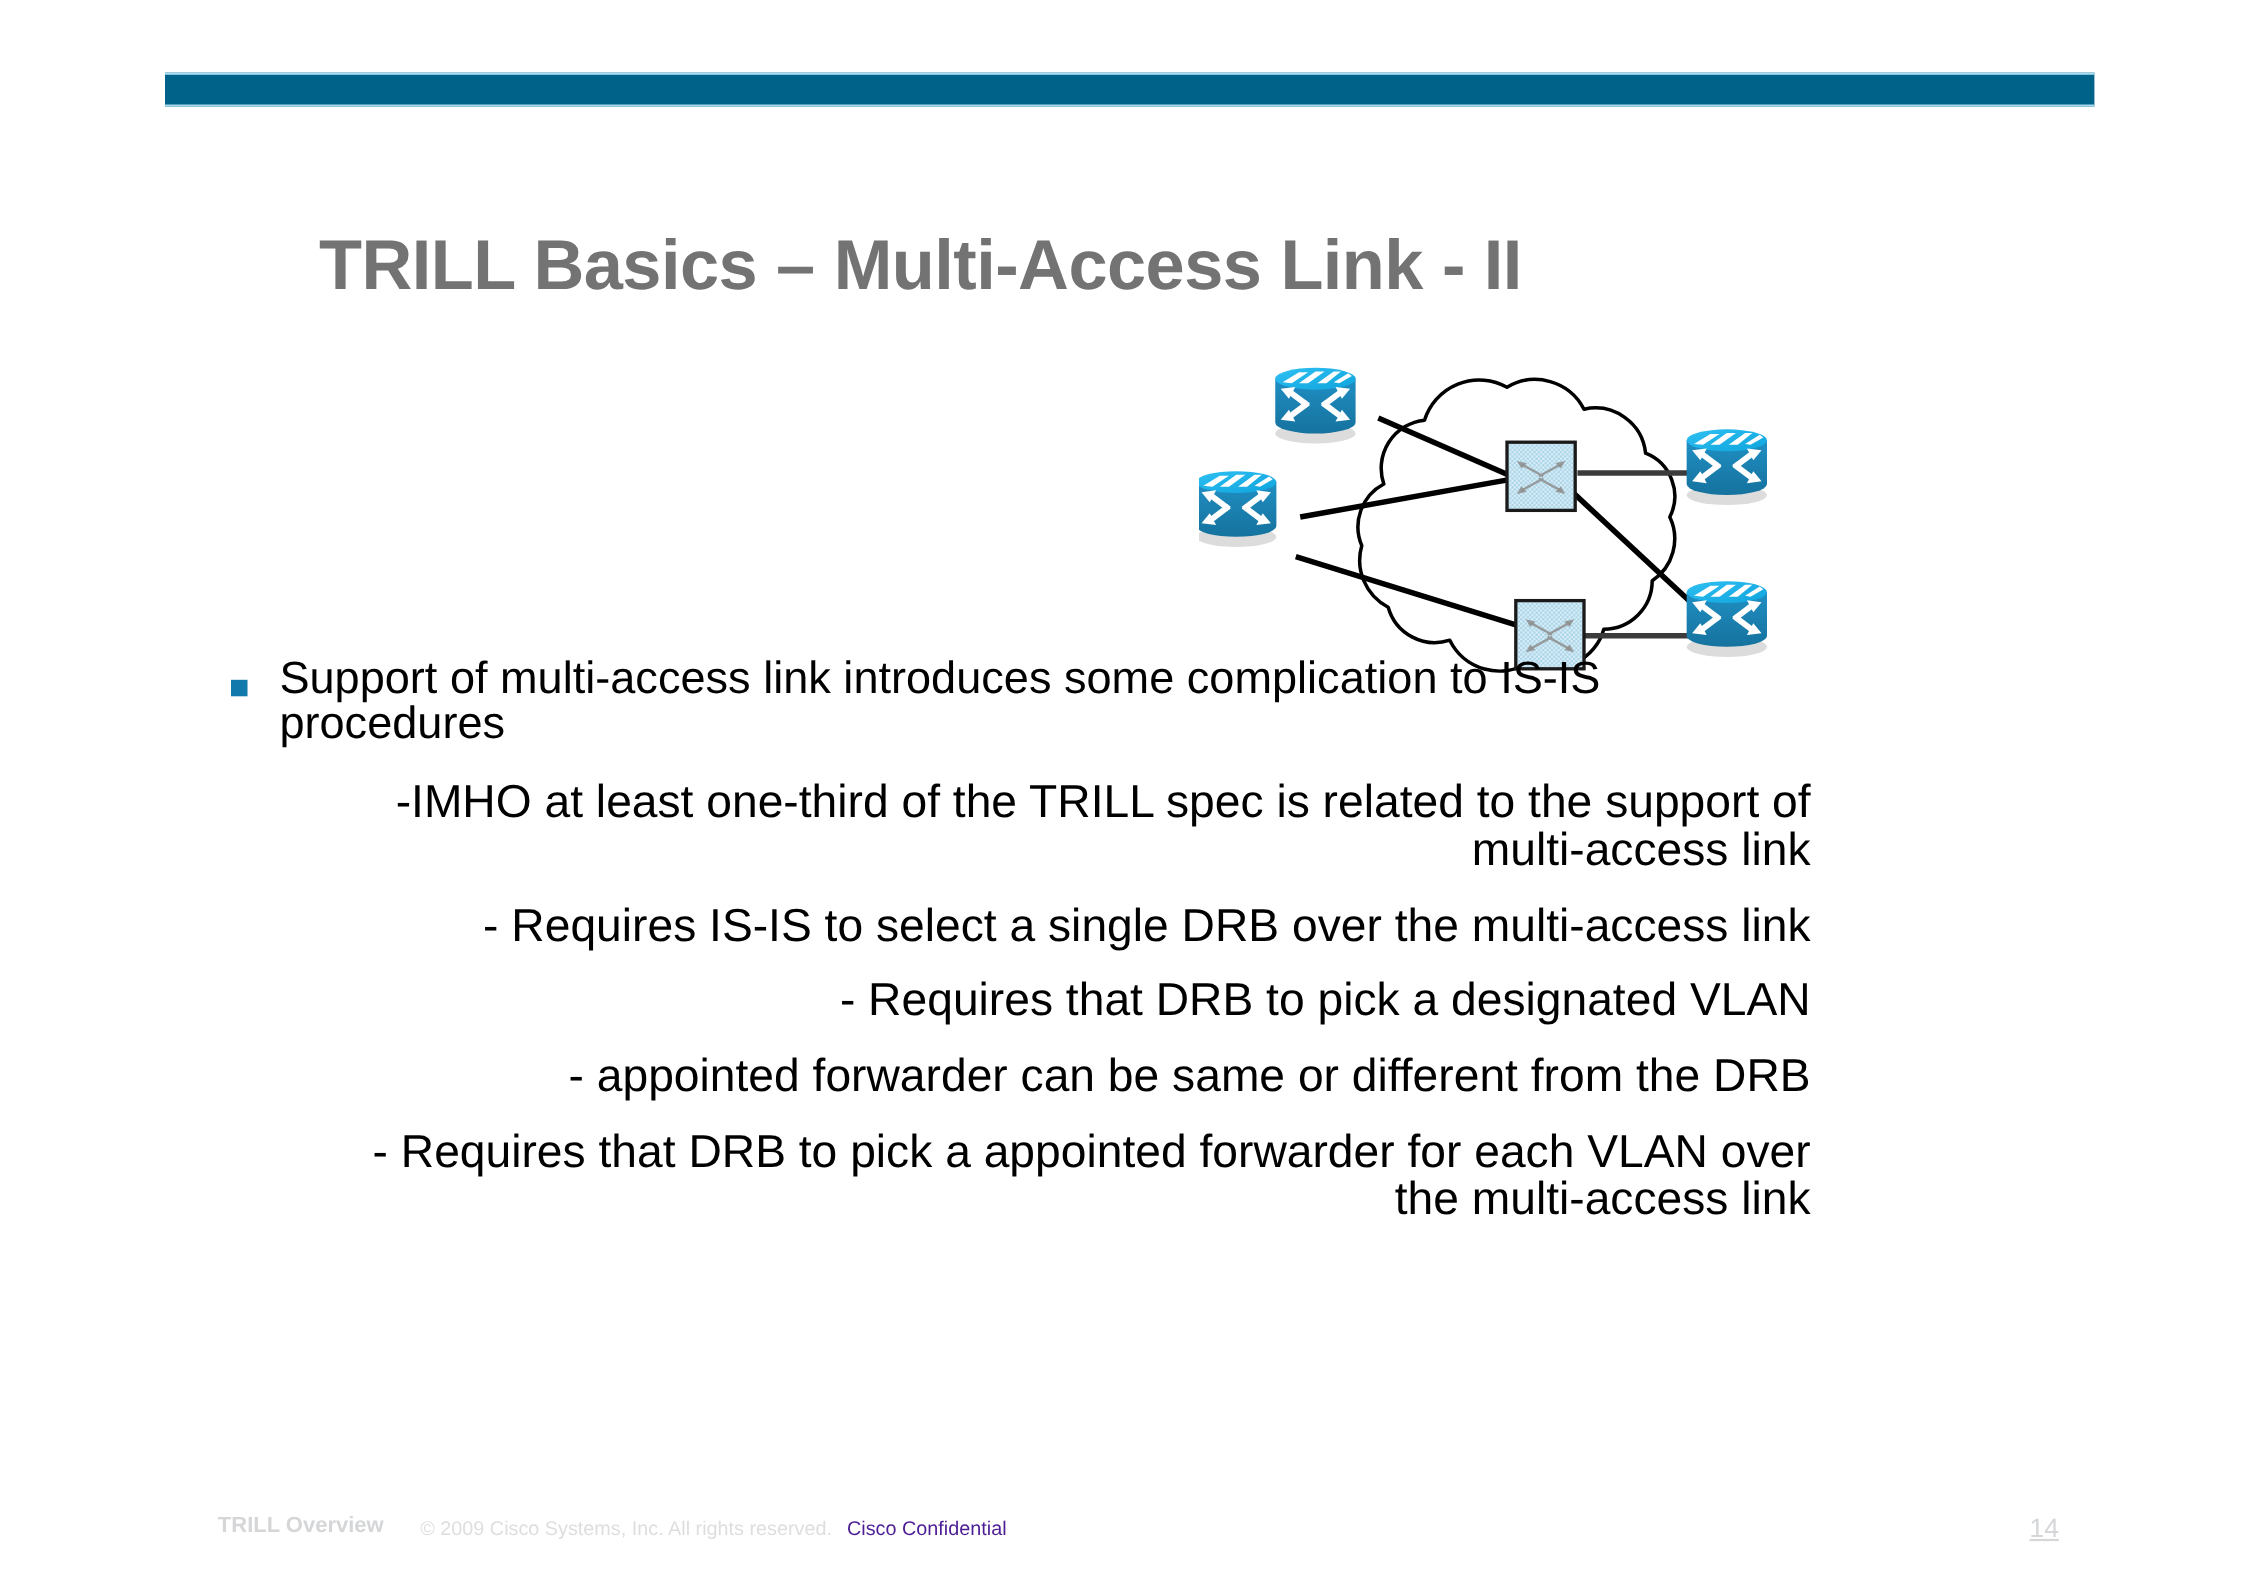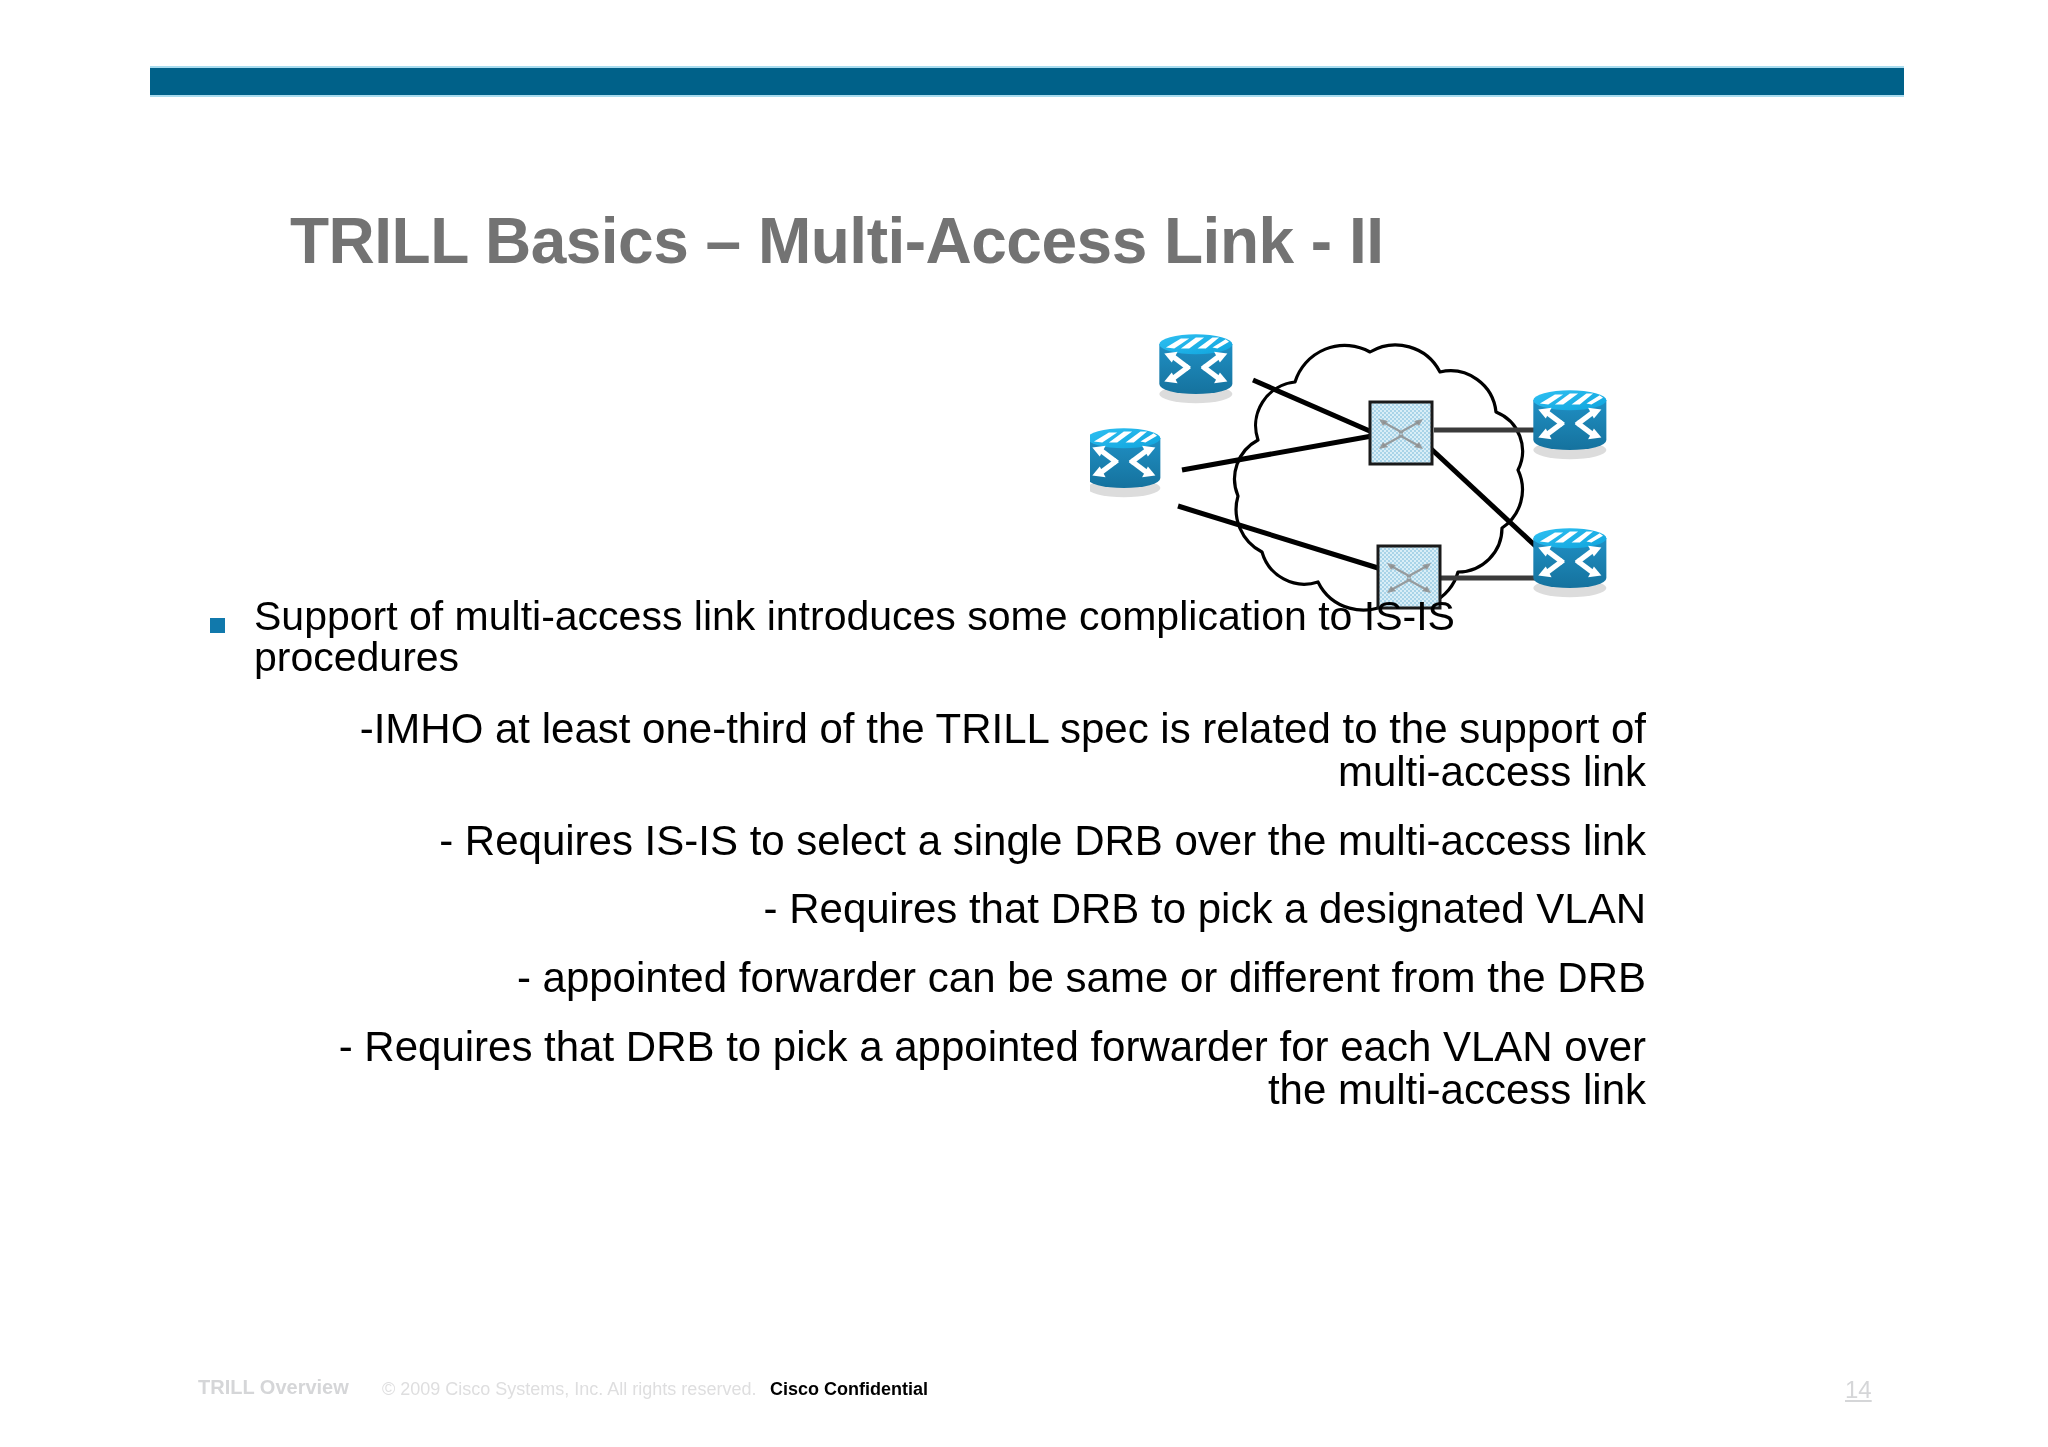--- a/index.html
+++ b/index.html
@@ -100,22 +100,21 @@
     left: 382px;
     top: 3px;
     font-size: 18px;
     color: #dededf;
   }
   #footer-conf {
     position: absolute;
     left: 770px;
     top: 3px;
     font-size: 18px;
-    color: #000000;
-    font-weight: bold;
+    color: #4c1d95;
   }
   #page-number {
     position: absolute;
     left: 1845px;
     top: 0px;
     font-size: 24px;
     color: #d5d6d8;
     text-decoration: underline;
   }
 

